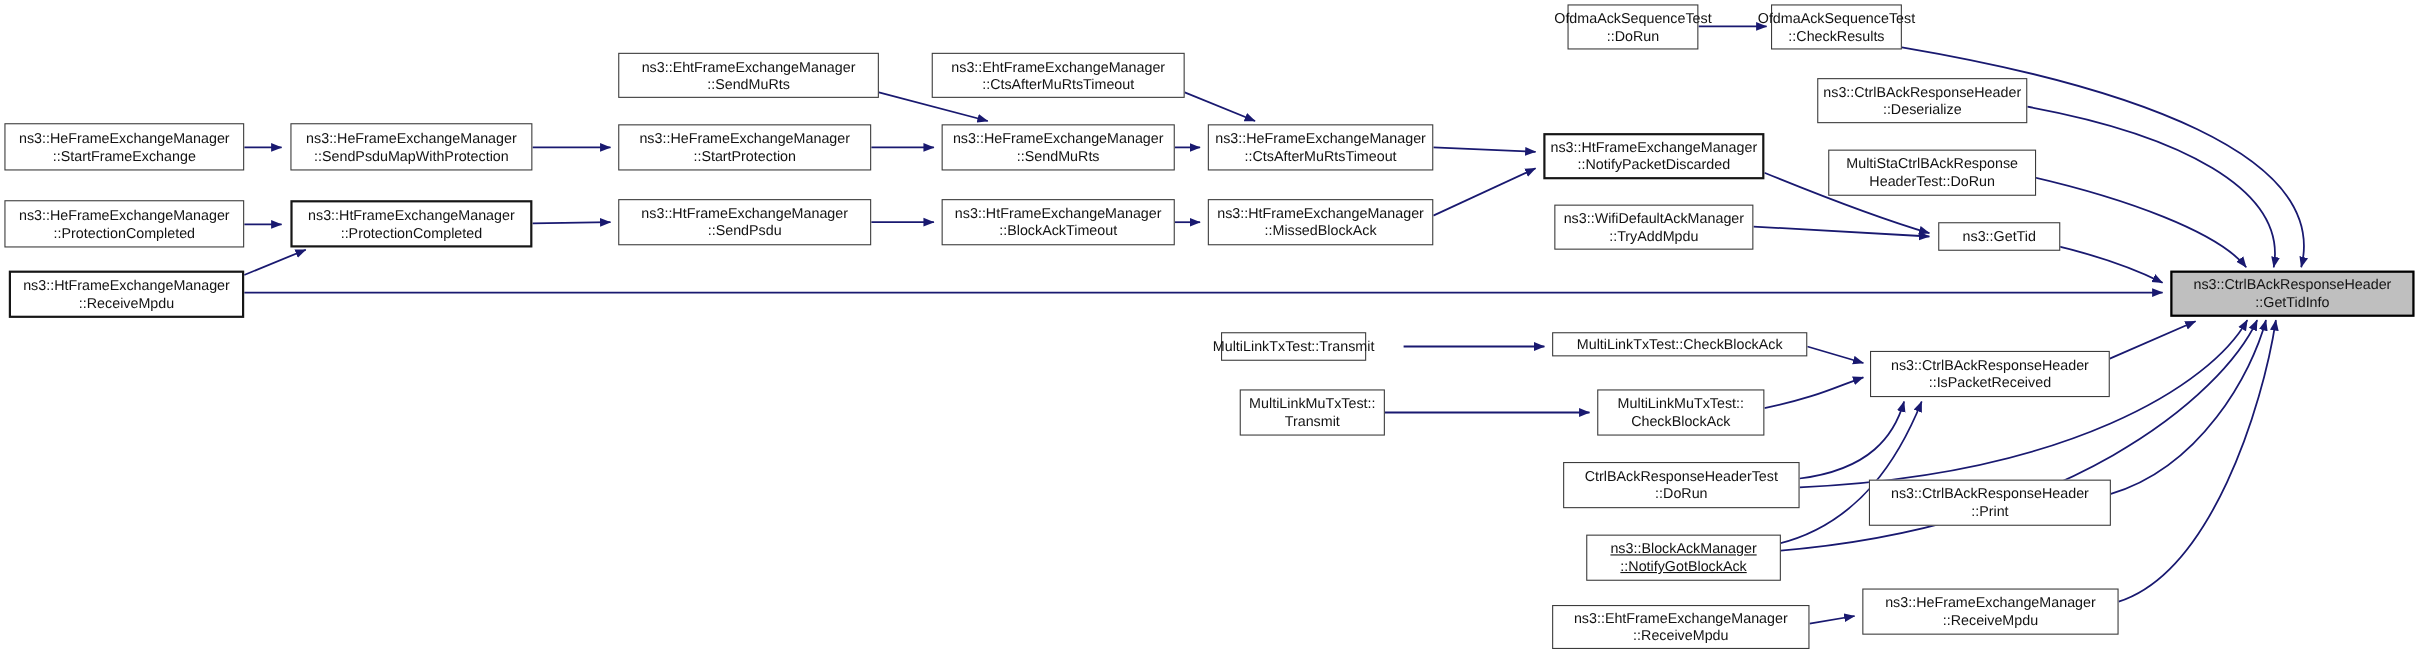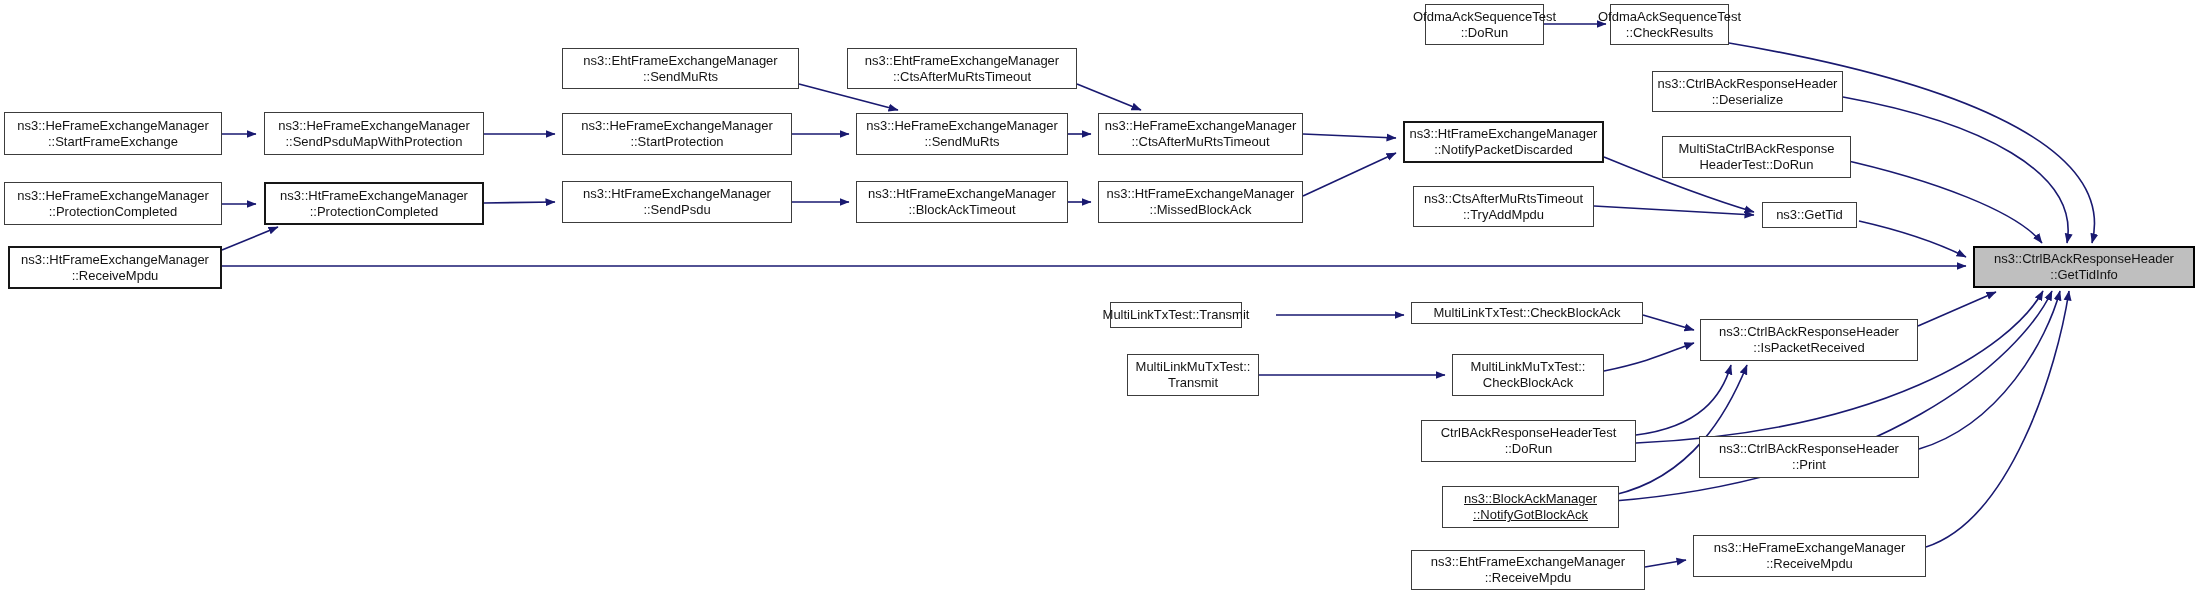--- a/index.html
+++ b/index.html
@@ -125,24 +125,24 @@
       </div>
       <div class="node" style="left: 1098px; top: 181px; width: 205px; height: 42px;">
         <div class="line">ns3::HtFrameExchangeManager</div>
         <div class="line">::MissedBlockAck</div>
       </div>
       <div class="node bold" style="left: 1403px; top: 121px; width: 201px; height: 42px;">
         <div class="line">ns3::HtFrameExchangeManager</div>
         <div class="line">::NotifyPacketDiscarded</div>
       </div>
       <div class="node" style="left: 1413px; top: 186px; width: 181px; height: 41px;">
-        <div class="line">ns3::CtsAfterMuRtsTimeout</div>
+        <div class="line">ns3::WifiDefaultAckManager</div>
         <div class="line">::TryAddMpdu</div>
       </div>
-      <div class="node" style="left: 1762px; top: 202px; width: 95px; height: 26px; text-align: center;">
+      <div class="node" style="left: 1762px; top: 202px; width: 111px; height: 26px; text-align: center;">
         <div class="line">ns3::GetTid</div>
       </div>
       <div class="node" style="left: 1425px; top: 4px; width: 119px; height: 41px;">
         <div class="line">OfdmaAckSequenceTest</div>
         <div class="line">::DoRun</div>
       </div>
       <div class="node" style="left: 1610px; top: 4px; width: 119px; height: 41px;">
         <div class="line">OfdmaAckSequenceTest</div>
         <div class="line">::CheckResults</div>
       </div>

